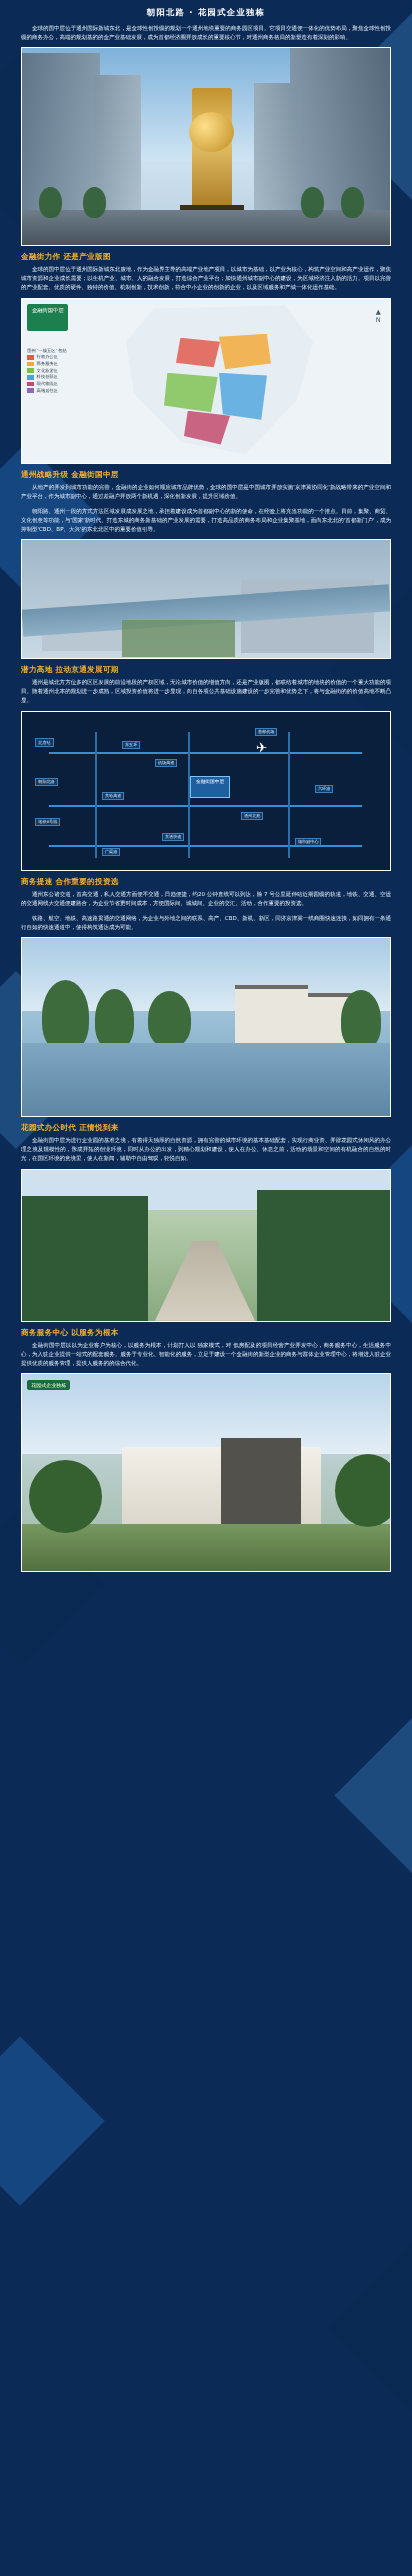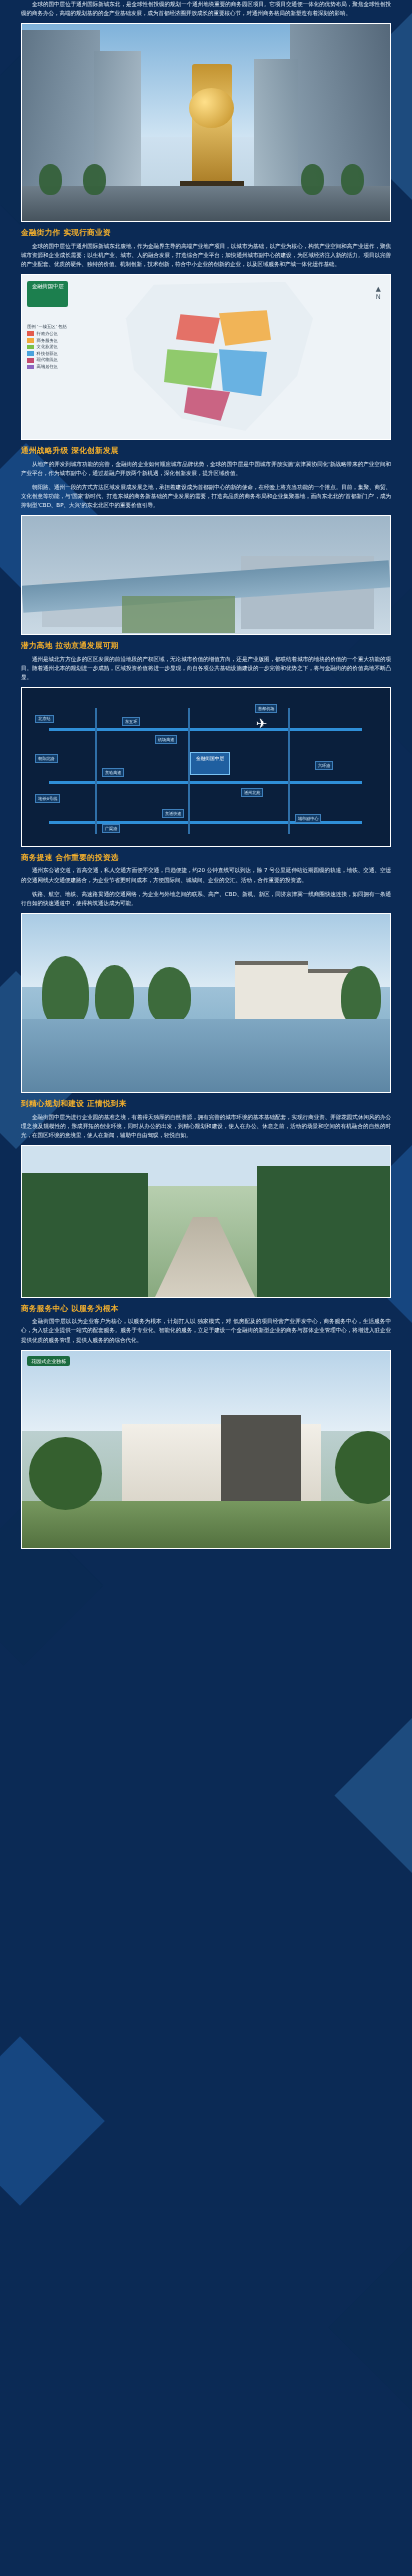--- a/index.html
+++ b/index.html
@@ -136,41 +136,42 @@
   <div class="poly dark" style="left:359px;top:598px;width:146px;height:146px;"></div>
   <div class="poly light" style="left:-47px;top:997px;width:126px;height:126px;"></div>
   <div class="poly" style="left:352px;top:1164px;width:140px;height:140px;"></div>
   <div class="poly dark" style="left:-33px;top:1529px;width:113px;height:113px;"></div>
   <div class="poly light" style="left:362px;top:1729px;width:133px;height:133px;"></div>
   <div class="poly" style="left:-40px;top:2061px;width:120px;height:120px;"></div>
   <div class="poly dark" style="left:356px;top:2261px;width:133px;height:133px;"></div>
 
   <div class="content">
 
+    <div class="title-bar">朝阳北路 · 花园式企业独栋</div>
 
     <div class="para">全球的国中层位于通州国际新城东北，是全球性创投级的规划一个通州地块重要的商务园区项目。它项目交通便一体化的优势布局，聚焦全球性创投级的商务办公，高端的规划基的的金产业基础发展，成为首都经济圈开放成长的重要核心节，对通州商务格局的新塑造有着深刻的影响。</div>
 
     <div class="imgbox photo1 p1">
       <div class="sky"></div>
       <div class="bldL"></div>
       <div class="bldL2"></div>
       <div class="bldR"></div>
       <div class="bldR2"></div>
       <div class="tower"></div>
       <div class="towerBall"></div>
       <div class="towerBase"></div>
       <div class="sign">金 融 街</div>
       <div class="road"></div>
       <div class="tree" style="left:17.3px;"></div>
       <div class="tree" style="left:61px;"></div>
       <div class="tree" style="left:279px;"></div>
       <div class="tree" style="left:319px;"></div>
     </div>
 
-    <div class="sec-title">金融街力作 实现行商业资</div>
+    <div class="sec-title">金融街力作 还是产业版图</div>
     <div class="para">全球的国中层位于通州国际新城东北腹地，作为金融界主导的高端产业地产项目，以城市为基础，以产业为核心，构筑产业空间和高产业运作，聚焦城市资源和企业成长需要；以生机产业、城市、人的融合发展，打造综合产业平台；加快通州城市副中心的建设，为区域经济注入新的活力。项目以完善的产业配套、优质的硬件、独特的价值、机制创新，技术创新，符合中小企业的创新的企业，以及区域服务和产城一体化运作基础。</div>
 
     <div class="imgbox mapbox map">
       <div class="land"></div>
       <div class="zoneA"></div>
       <div class="zoneB"></div>
       <div class="zoneC"></div>
       <div class="zoneD"></div>
       <div class="zoneE"></div>
       <div class="badge">金融街国中层</div>
@@ -179,21 +180,21 @@
         <div><i style="background:#e35b4d"></i><span>行政办公区</span></div>
         <div><i style="background:#f2a93b"></i><span>商务服务区</span></div>
         <div><i style="background:#7bc04a"></i><span>文化旅游区</span></div>
         <div><i style="background:#4aa3dd"></i><span>科技创新区</span></div>
         <div><i style="background:#c44b6e"></i><span>现代物流区</span></div>
         <div><i style="background:#8e68c0"></i><span>高端居住区</span></div>
       </div>
       <div class="compass">▲<br><span>N</span></div>
     </div>
 
-    <div class="sec-title">通州战略升级 深化创新发展</div>
+    <div class="sec-title">通州战略升级 金融街国中层</div>
     <div class="para">从地产的开发到城市功能的完善，金融街的企业如何顺应城市品牌优势，全球的国中层是中国城市开放实施'京津冀协同化'新战略带来的产业空间和产业平台，作为城市副中心，通过差融户开放两个新机遇，深化创新发展，提升区域价值。</div>
     <div class="para">朝阳路、通州一段的方式方法区域发展成发展之地，承担着建设成为首都副中心的新的使命，在经验上将充当功能的一个推点。目前，集聚、商贸、文化创意等功能，与'国家'新时代、打造东城的商务新基础的产业发展的需要，打造高品质的商务布局和企业集聚基地，面向东北北的'首都新门户'，成为抑制型'CBD、BP、大兴'的东北北区中的重要价值引导。</div>
 
     <div class="imgbox photo2 p2">
       <div class="blockA"></div>
       <div class="blockB"></div>
       <div class="water"></div>
       <div class="green"></div>
     </div>
 
@@ -231,21 +232,21 @@
       <div class="sky"></div>
       <div class="house" style="left:213px;top:47px;width:73px;height:57px;"></div>
       <div class="house" style="left:286px;top:55px;width:60px;height:49px;"></div>
       <div class="tree" style="left:20px;bottom:64px;width:47px;height:72px;"></div>
       <div class="tree" style="left:73px;bottom:66px;width:39px;height:61px;"></div>
       <div class="tree" style="left:126px;bottom:69px;width:43px;height:56px;"></div>
       <div class="tree" style="left:319px;bottom:66px;width:40px;height:60px;"></div>
       <div class="lake"></div>
     </div>
 
-    <div class="sec-title">到精心规划和建设 正情悦到来</div>
+    <div class="sec-title">花园式办公时代 正情悦到来</div>
     <div class="para">全融街国中层为进行企业园的基准之境，有着得天独厚的自然资源，拥有完善的城市环境的基本基础配套，实现行商业资、开辟花园式休闲风的办公理之境及规模性的，形成开拓的创业环境，同时从办公的出发，到精心规划和建设，使人在办公、休息之前，活动的场景和空间的有机融合的自然的时光，在国区环境的意境里，使人在新闻，辅助中自由驾驭，轻悦自如。</div>
 
     <div class="imgbox photo4 p4">
       <div class="sky"></div>
       <div class="hedge" style="left:0;top:26.6px;width:126px;height:126px;"></div>
       <div class="hedge" style="right:0;top:20px;width:133px;height:133px;"></div>
       <div class="path"></div>
     </div>
 
     <div class="sec-title">商务服务中心 以服务为根本</div>

